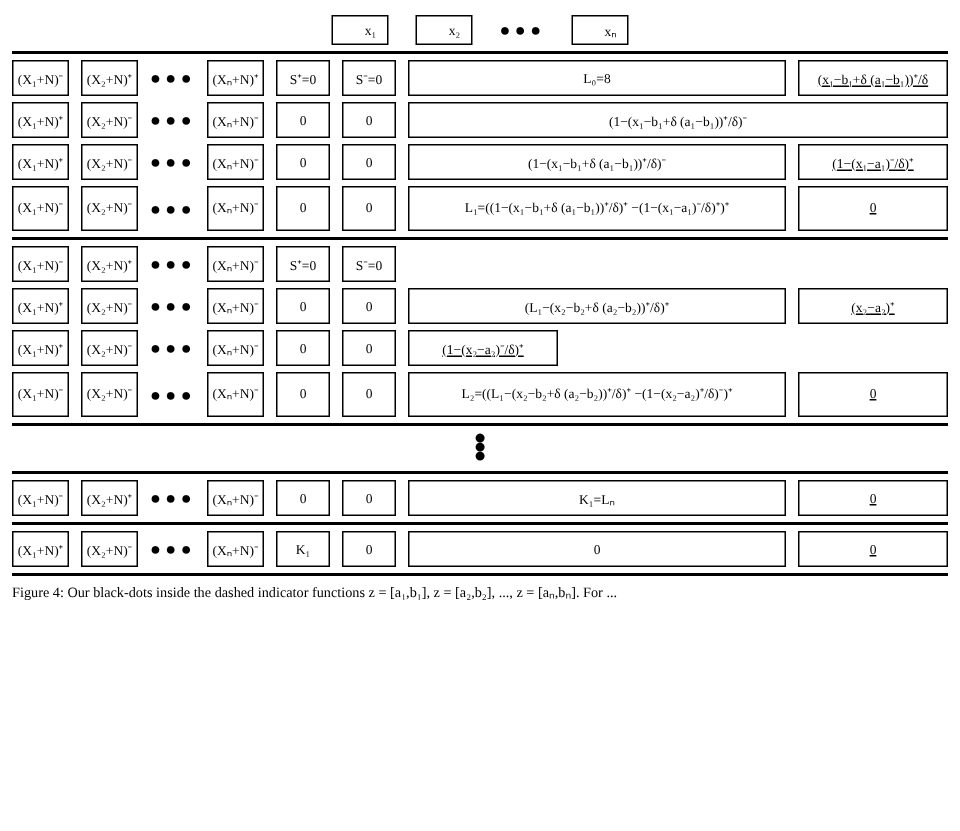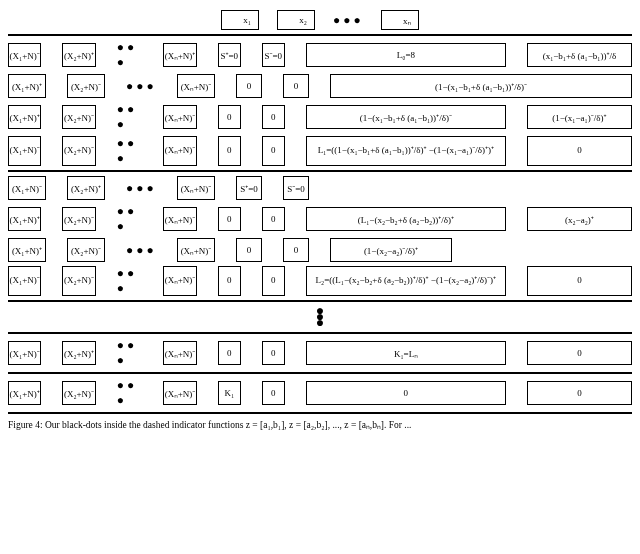--- a/index.html
+++ b/index.html
@@ -8,42 +8,42 @@
     padding: 6px 8px;
     width: 640px;
     font-family: "Times New Roman", Georgia, serif;
     font-size: 9px;
     color: #000;
     background: #fff;
   }
   .row {
     display: flex;
     align-items: center;
-    gap: 21px;
+    gap: 8px;
     margin: 4px 0;
   }
   .cell {
     border: 1px solid #000;
     display: flex;
     align-items: center;
     justify-content: center;
     text-align: center;
     background: #fff;
     height: 24px;
     padding: 0 2px;
     white-space: nowrap;
     overflow: hidden;
   }
   .tall { height: 30px; white-space: normal; line-height: 1.1; }
   .xn { width: 38px; }
   .hdr { width: 38px; height: 20px; padding-left: 16px; }
   .ellips { width: 30px; border: none; font-weight: bold; font-size: 12px; }
-  .sbox { width: 26px; }
+  .sbox { width: 36px; }
   .lbox { flex: 1 1 auto; min-width: 200px; }
-  .rbox { width: 122px; }
+  .rbox { width: 100px; text-decoration: underline; }
   .hrline { border-top: 2.5px solid #000; margin: 4px 0; }
   .header-row { justify-content: center; gap: 18px; margin-bottom: 2px; }
   .vdots { text-align:center; font-size:14px; line-height:6px; letter-spacing:0; margin:6px auto; width:100%; font-weight:bold;}
   .caption { font-size: 9.5px; margin-top: 4px; }
 </style>
 </head>
 <body>
 
 <div class="row header-row">
   <div class="cell hdr">x₁</div>

